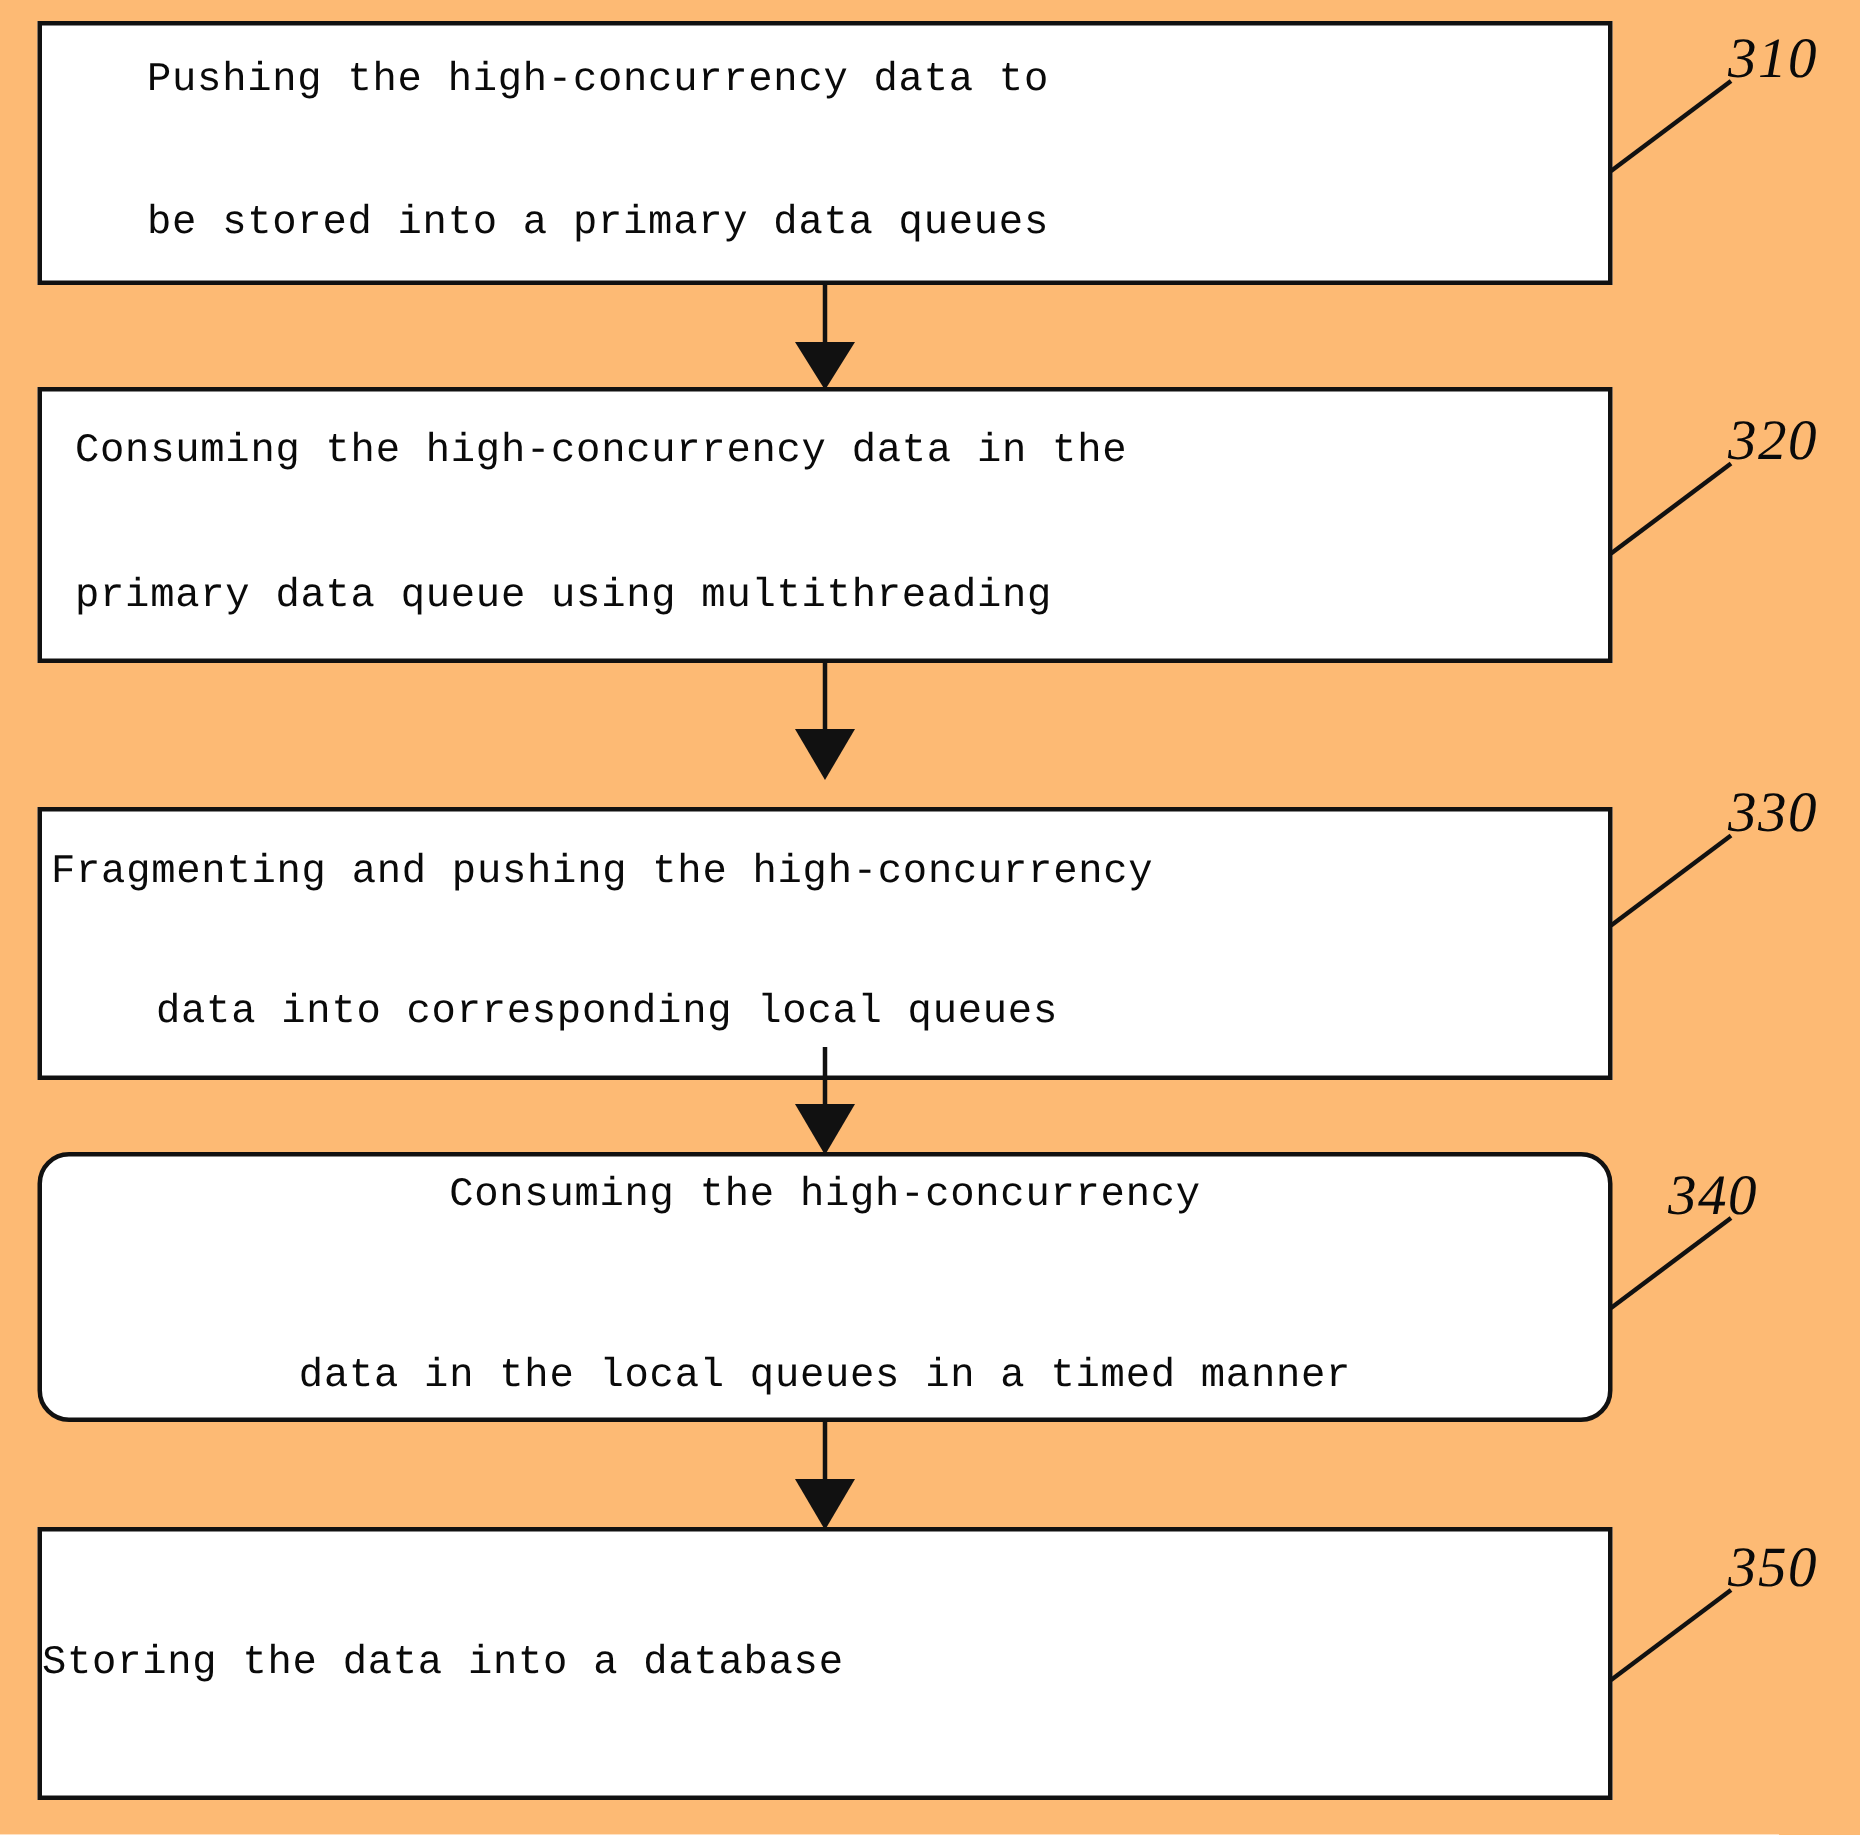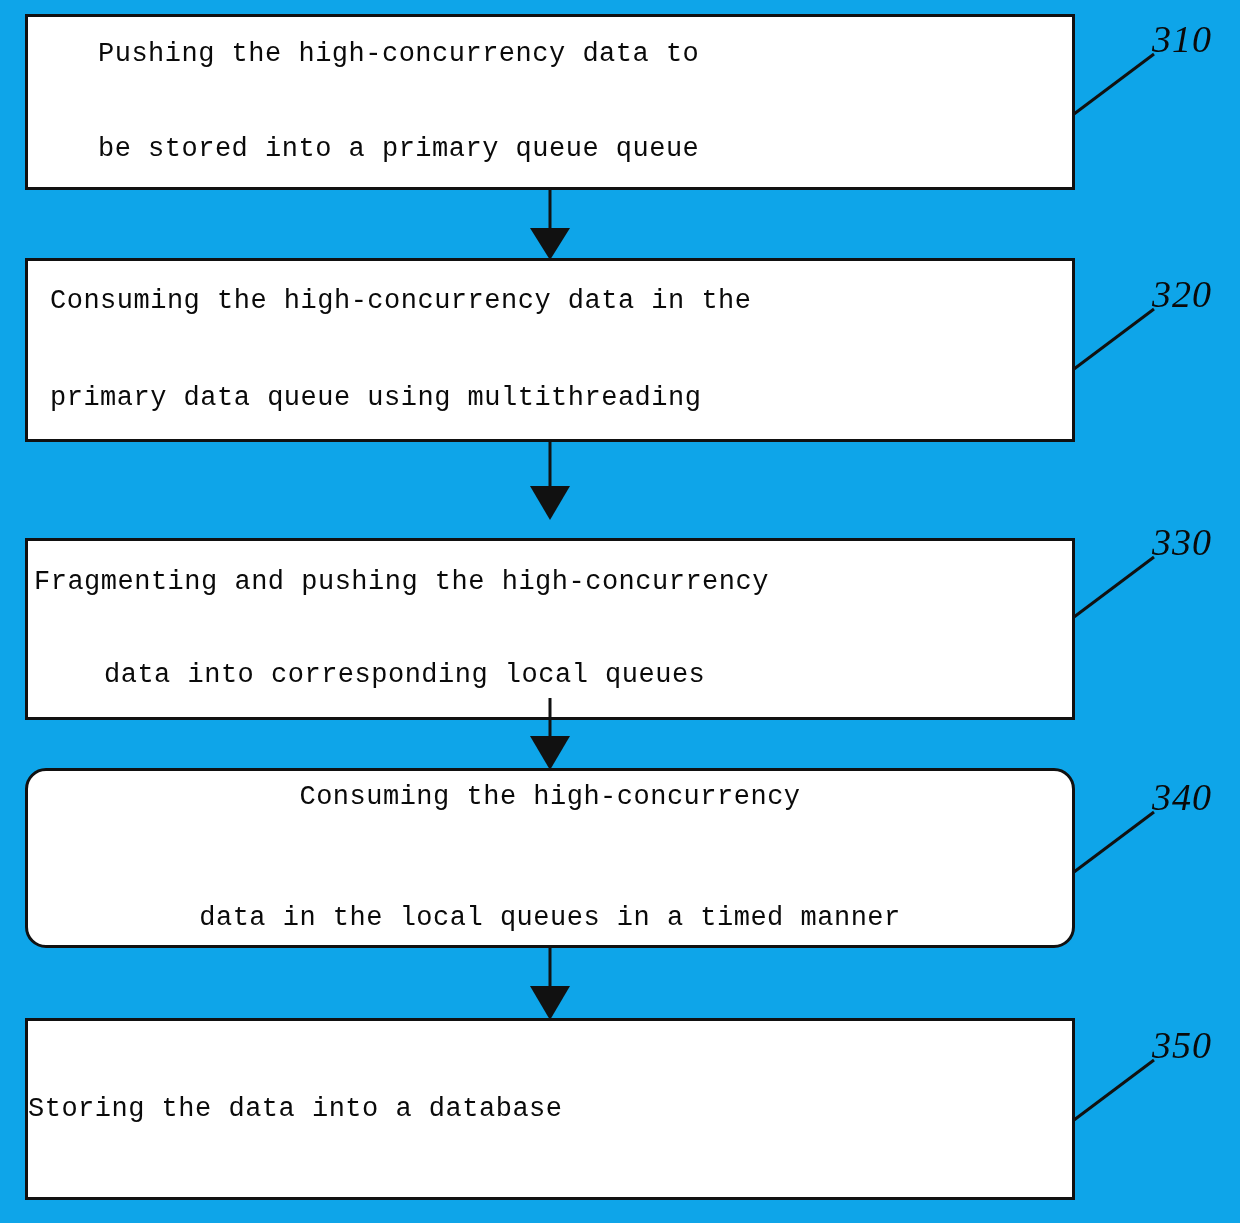--- a/index.html
+++ b/index.html
@@ -5,21 +5,21 @@
 <style>
   html, body {
     margin: 0;
     padding: 0;
     background: #ffffff;
   }
   #canvas {
     position: relative;
     width: 1240px;
     height: 1223px;
-    background: #0ea5e9;
+    background: #fdba74;
     overflow: hidden;
     font-family: "Liberation Serif", "DejaVu Serif", serif;
   }
 
   
   .node {
     position: absolute;
     left: 25px;
     width: 1050px;
     box-sizing: border-box;
@@ -82,21 +82,21 @@
     font-family: "Liberation Serif", "DejaVu Serif", serif;
     font-size: 38px;
     color: #0a0a0a;
     letter-spacing: 1px;
     line-height: 1;
     font-style: italic;
   }
   #ref-310 { left: 1152px; top: 20px; }
   #ref-320 { left: 1152px; top: 275px; }
   #ref-330 { left: 1152px; top: 523px; }
-  #ref-340 { left: 1152px; top: 778px; }
+  #ref-340 { left: 1112px; top: 778px; }
   #ref-350 { left: 1152px; top: 1026px; text-align: right; }
 
   .leader {
     position: absolute;
     left: 1070px;
     width: 86px;
     height: 70px;
   }
   .leader svg { display: block; }
   #leader-310 { top: 48px; }
@@ -106,21 +106,21 @@
   #leader-350 { top: 1054px; }
 </style>
 </head>
 <body>
 
 <div id="canvas">
 
   <div class="node" id="node-310">
     <div class="node-text">
       <span class="line">Pushing the high-concurrency data to</span>
-      <span class="line">be stored into a primary queue queue</span>
+      <span class="line">be stored into a primary data queues</span>
     </div>
   </div>
 
   <div class="node" id="node-320">
     <div class="node-text">
       <span class="line">Consuming the high-concurrency data in the</span>
       <span class="line">primary data queue using multithreading</span>
     </div>
   </div>
 

